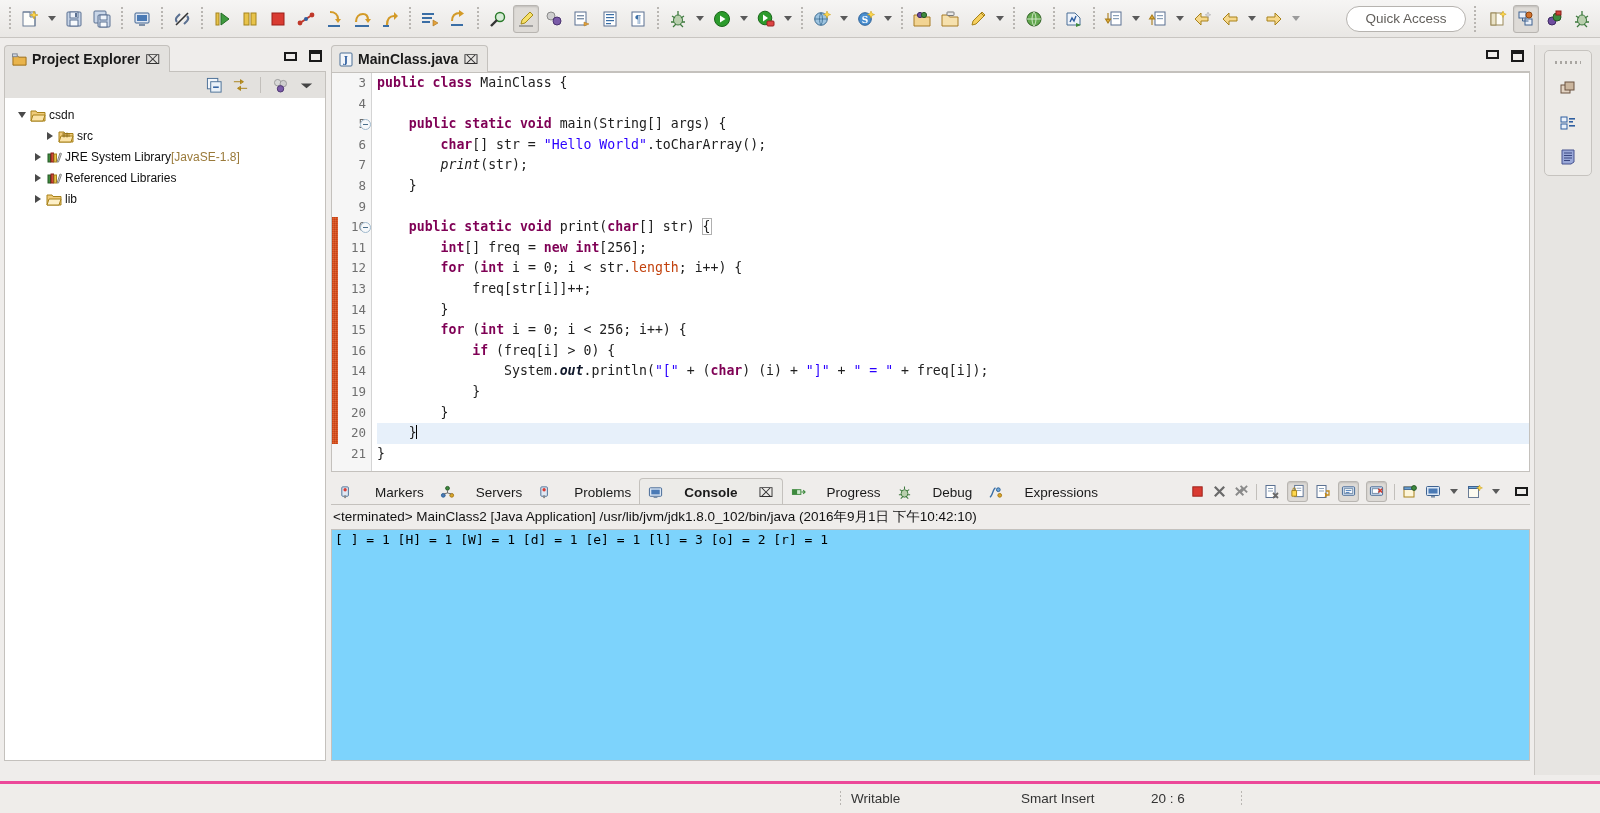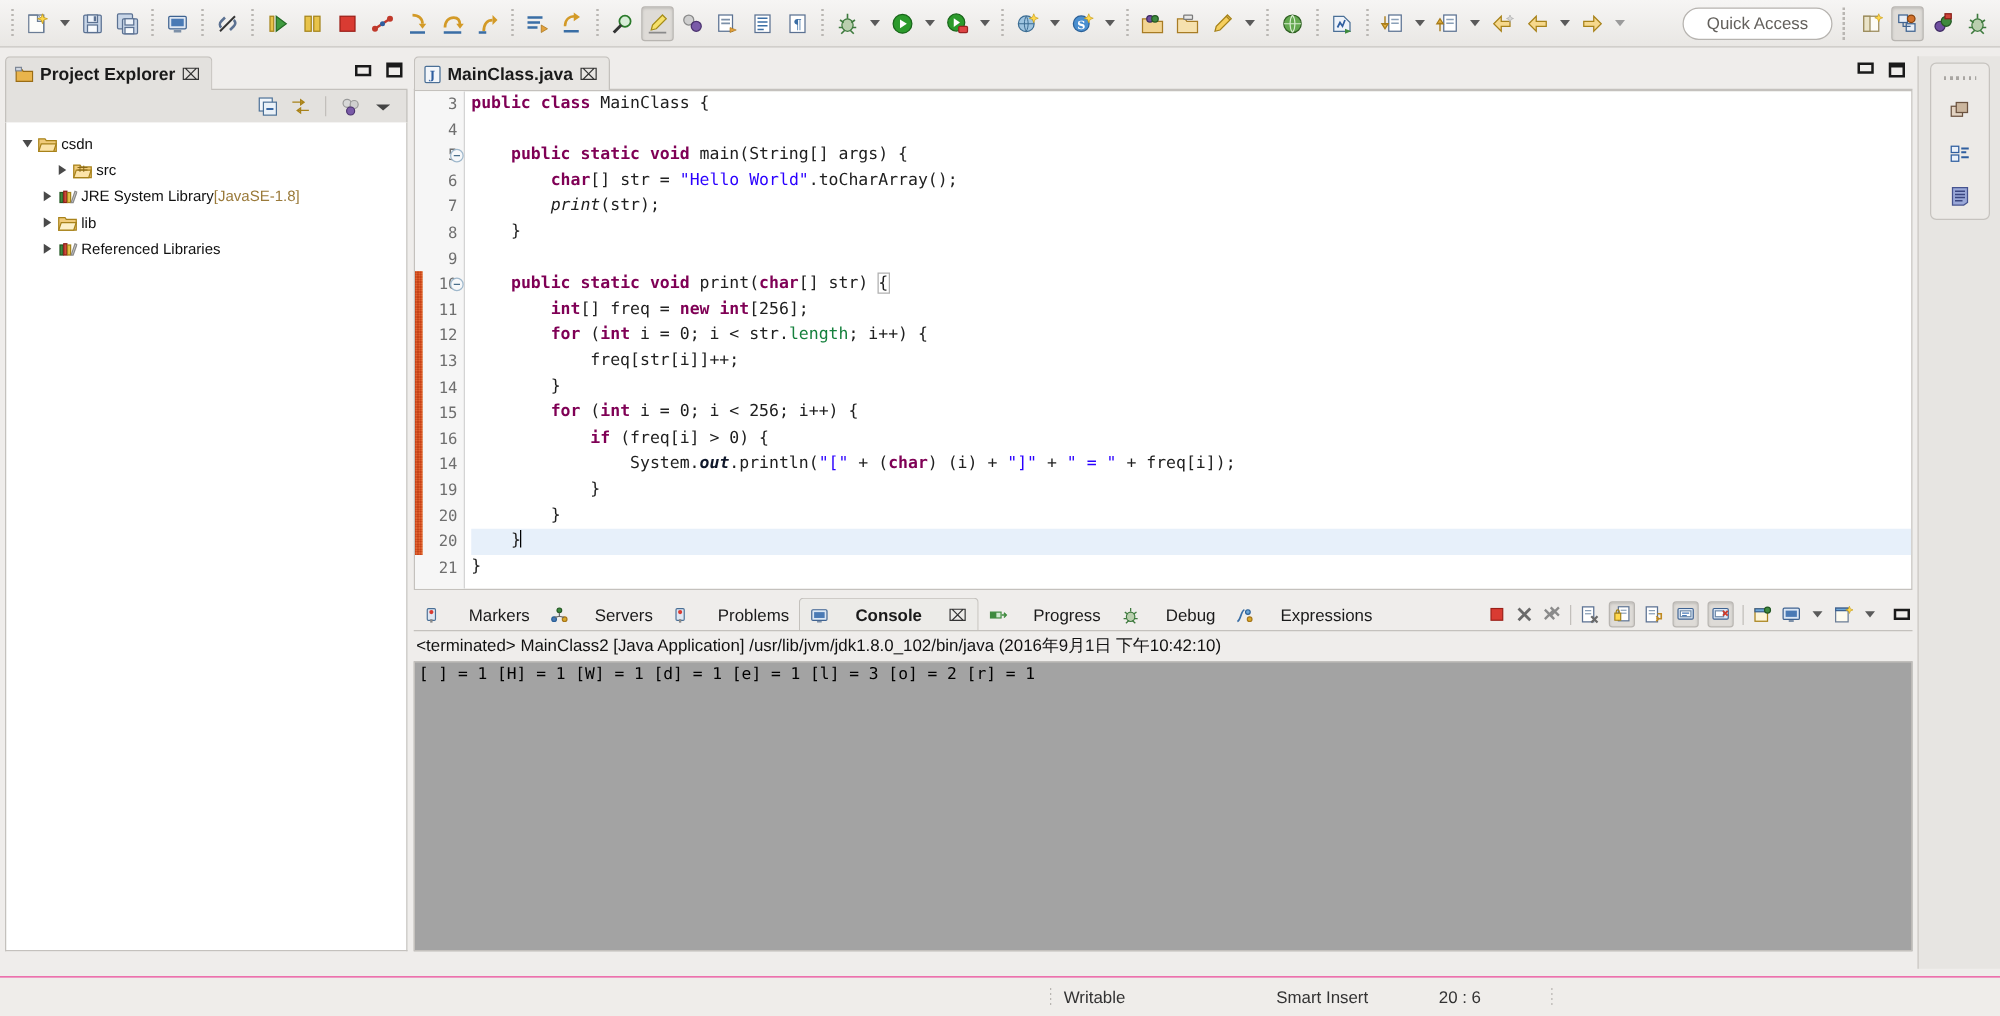--- a/index.html
+++ b/index.html
@@ -121,57 +121,57 @@
     flex: 1; position: relative;
     font-family: "DejaVu Sans Mono", monospace; font-size: 13.2px;
     padding-left: 5px; white-space: pre;
   }
   .cl { height: 20.6px; line-height: 20.6px; }
   .cl.cur { background: #e7f0fa; }
   .kw { color: #7f0055; font-weight: bold; }
   .str { color: #2a00ff; }
   .st { font-style: italic; }
   .stb { font-style: italic; font-weight: bold; color: #0f172a; }
-  .fld { color: #15803d; }
+  .fld { color: #c2410c; }
   .cursor { display:inline-block; width:1px; height:14px; background:#000;
             vertical-align:-2px; margin-left:-1px; }
   .brace-box { outline: 1px solid #b0b0b0; }
 
   
   .console { position: absolute; left: 331px; top: 478px; width: 1199px; height: 283px; }
   .cs-tabrow { position: relative; height: 27px; display: flex; align-items: flex-end; }
   .cs-tab { height: 25px; display: flex; align-items: center; gap: 21px;
             padding: 0 8px; font-size: 13.5px; color: #1a1a1a; }
   .cs-tab.active { height: 27px; font-weight: bold; background: #ecebe8;
                    border: 1px solid #c4c1bd; border-bottom: none; border-radius: 4px 4px 0 0; }
   .cs-tools { position: absolute; right: 2px; top: 3px; display: flex; align-items: center; gap: 7px; }
   .cs-body { position: absolute; top: 27px; left: 0; right: 0; bottom: 0; }
   .cs-title { font-size: 13.5px; padding: 3px 2px 4px 2px; color: #111; }
   .cs-out {
     position: absolute; top: 24px; left: 0; right: 0; bottom: 0;
-    background: #a3a3a3; border: 1px solid #c4c1bd;
+    background: #7dd3fc; border: 1px solid #c4c1bd;
     font-family: "DejaVu Sans Mono", monospace; font-size: 13px;
     padding: 3px 0 0 3px; line-height: 14.8px; color: #000;
   }
 
   
   .fastview { position: absolute; right: 0; top: 45px; width: 66px; height: 730px;
               background: #e7e5e2; border-left: 1px solid #cbc8c4; }
   .fv-dock { position: absolute; left: 9px; top: 5px; width: 48px;
              border: 1px solid #c6c3bf; border-radius: 5px; background: #eceae7;
              padding: 10px 0 9px 0; display: flex; flex-direction: column;
              align-items: center; gap: 16px; }
   .fv-grip { width: 26px; height: 3px;
              background: repeating-linear-gradient(90deg,#a9a6a2 0 2px, transparent 2px 5px); }
   .ed-restore { position: absolute; right: 6px; top: 5px; display:flex; gap:12px; }
 
   
   .status {
     position: absolute; left: 0; bottom: 0; width: 1600px; height: 32px;
-    background: #efedea; border-top: 1px solid #ec4899;
+    background: #efedea; border-top: 3px solid #ec4899;
     display: flex; align-items: center; font-size: 13.5px; color: #333;
   }
   .st-cell { padding: 0 10px; }
   .st-div { width: 1px; height: 16px;
             background: repeating-linear-gradient(#b9b6b2 0 2px, transparent 2px 4px); }
 
   .min-ico { width: 13px; height: 9px; border: 2px solid #1a1a1a; }
   .max-ico { width: 13px; height: 12px; border: 2px solid #1a1a1a; border-top-width: 4px; }
 </style>
 </head>
@@ -580,40 +580,40 @@
         <span>JRE System Library </span>
         <span class="jre-suffix">[JavaSE-1.8]</span>
       </div>
 
       <div class="tree-row" style="padding-left:26px">
         <span class="tw">
             <span class="arrow-r"></span>
           </span>
         <span class="tree-ico">
           <svg width="16" height="16" viewBox="0 0 16 16">
-            <path d="M1 4h5l1 1.5h8V14H1z" fill="#f0cb7a" stroke="#a8821a"></path>
-            <path d="M1 14l2-6h12l-2 6z" fill="#fdf0c8" stroke="#a8821a"></path>
-          </svg>
-        </span>
-        <span>lib</span>
-      </div>
-
-      <div class="tree-row" style="padding-left:26px">
-        <span class="tw">
-            <span class="arrow-r"></span>
-          </span>
-        <span class="tree-ico">
-          <svg width="16" height="16" viewBox="0 0 16 16">
             <rect x="2" y="5" width="2.5" height="8" fill="#3e8a3e" stroke="#245824"></rect>
             <rect x="5" y="4" width="2.5" height="9" fill="#d04a3a" stroke="#8a1f18"></rect>
             <rect x="8" y="5" width="2.5" height="8" fill="#e8c34a" stroke="#a5841c"></rect>
             <path d="M11 13l3-9 1.5.6-3 8.4z" fill="#d8d8d8" stroke="#8a8a8a"></path>
           </svg>
         </span>
         <span>Referenced Libraries</span>
+      </div>
+
+      <div class="tree-row" style="padding-left:26px">
+        <span class="tw">
+            <span class="arrow-r"></span>
+          </span>
+        <span class="tree-ico">
+          <svg width="16" height="16" viewBox="0 0 16 16">
+            <path d="M1 4h5l1 1.5h8V14H1z" fill="#f0cb7a" stroke="#a8821a"></path>
+            <path d="M1 14l2-6h12l-2 6z" fill="#fdf0c8" stroke="#a8821a"></path>
+          </svg>
+        </span>
+        <span>lib</span>
       </div>
 
     </div>
   </div>
 
   <div class="editor">
     <div class="ed-tabrow">
       <div class="pe-tabbg"></div>
       <div class="ed-tab">
         <span>

